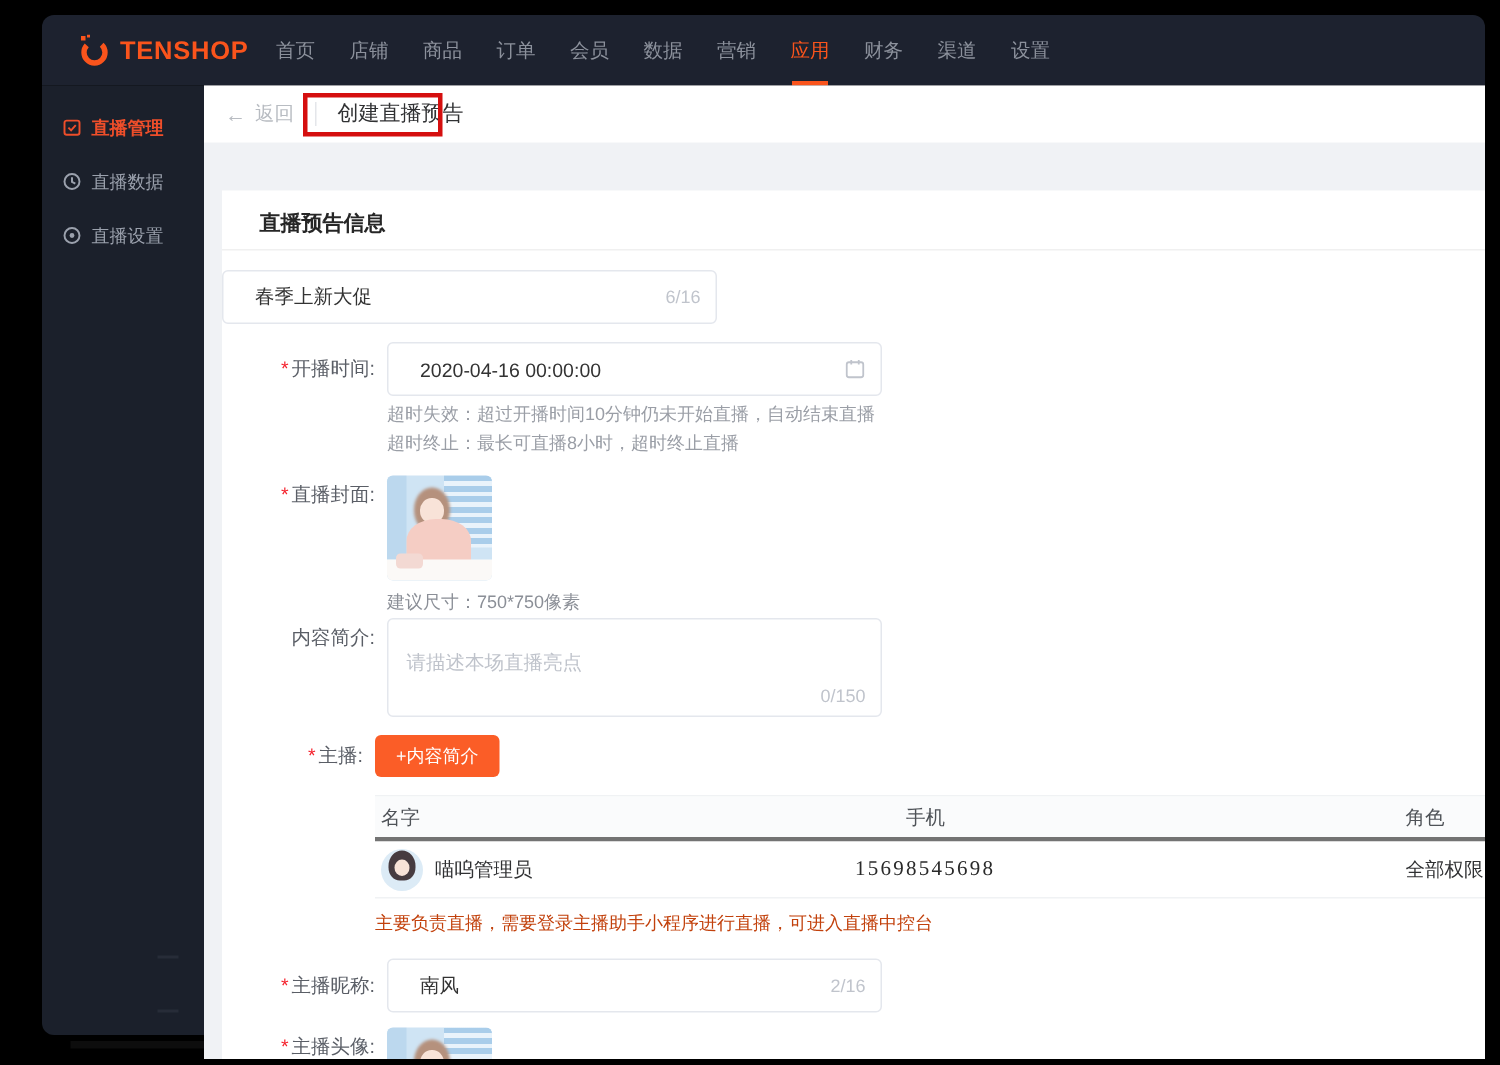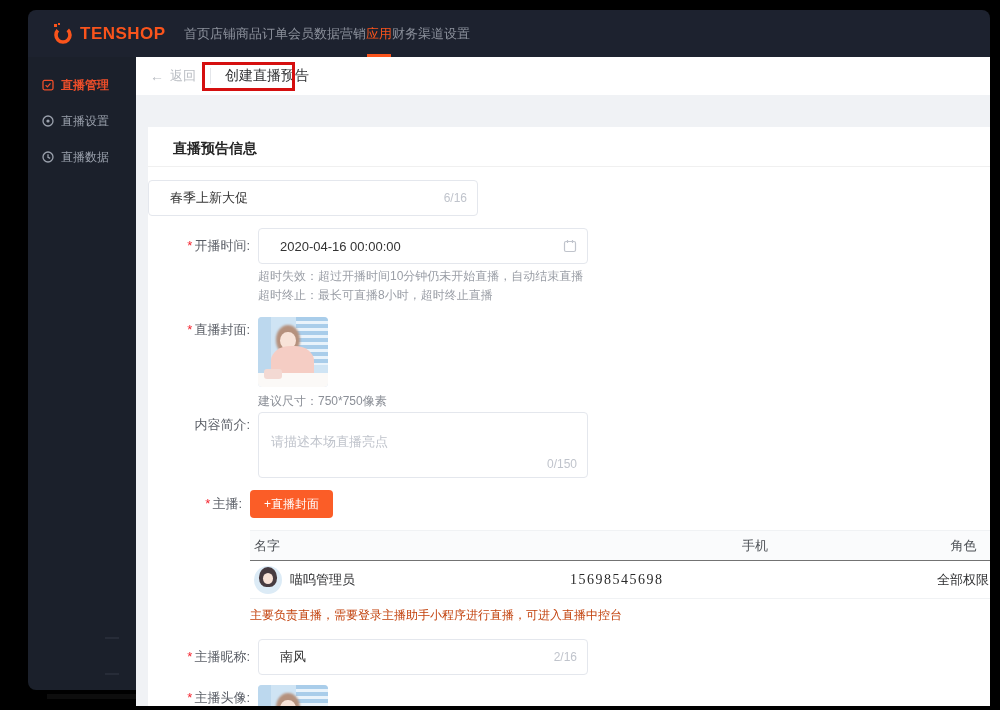--- a/index.html
+++ b/index.html
@@ -5,21 +5,21 @@
   * { margin:0; padding:0; box-sizing:border-box; }
   html,body { width:1000px; height:710px; background:#000; font-family:"Liberation Sans","DejaVu Sans",sans-serif; }
   #frame { position:relative; width:1000px; height:710px; background:#000; overflow:hidden; }
 
   
   #navbar { position:absolute; left:28px; top:10px; width:962px; height:47px; background:#1d222f;
             border-radius:8px 8px 0 0; display:flex; align-items:center; }
   .logo { display:flex; align-items:center; margin-left:24px; width:118px;text-align:right; }
   .logo-glyph { width:22px; height:22px; margin-right:6px; }
   .logo-text { color:#fa541c; font-weight:bold; font-size:17px; letter-spacing:.5px; }
-  .nav-items { display:flex; align-items:center; margin-left:14px; height:100%; }
+  .nav-items { display:flex; align-items:center; gap:23px; margin-left:14px; height:100%; }
   .nav-item { position:relative; color:#8c919c; font-size:13px; height:100%; display:flex; align-items:center; cursor:pointer; }
   .nav-item.active { color:#fa541c; }
   .nav-item.active::after { content:""; position:absolute; left:50%; bottom:0; transform:translateX(-50%);
             width:24px; height:3px; background:#fa541c; }
 
   
   #sidebar { position:absolute; left:28px; top:57px; width:108px; height:633px; background:#1b202b;
              border-radius:0 0 0 8px; padding-top:10px; }
   .side-item { height:36px; display:flex; align-items:center; padding-left:13px; color:#9ba1ad; font-size:12px; cursor:pointer; }
   .side-item .s-icon { width:14px; height:14px; margin-right:6px; display:inline-flex; }
@@ -68,21 +68,21 @@
   .tarea { position:relative; width:330px; height:66px; border:1px solid #e4e7ed; border-radius:4px; background:#fff; }
   .tarea textarea { width:100%; height:100%; border:none; outline:none; resize:none; padding:8px 12px; font-size:13px;
                     font-family:"Liberation Sans",sans-serif; color:#7f1d1d; background:transparent;margin-top:12px; }
   .tarea textarea::placeholder { color:#bfc3cb; }
   .tarea .counter { position:absolute; right:10px; bottom:6px; color:#c0c4cc; font-size:12px; }
 
   .add-btn { height:28px; padding:0 14px; background:#fb5d27; color:#fff; font-size:12px; border:none; border-radius:4px;
              cursor:pointer; font-family:"Liberation Sans",sans-serif; }
 
   .anchor-table { width:740px; border-top:1px solid #f0f2f4; font-size:13px; }
-  .at-head { display:flex; height:30px; align-items:center; background:#fafbfc; border-bottom:1px solid #737373; color:#4e5257;text-align:center; }
+  .at-head { display:flex; height:30px; align-items:center; background:#fafbfc; border-bottom:3px solid #737373; color:#4e5257; }
   .at-row  { display:flex; height:38px; align-items:center; background:#fff; border-bottom:1px solid #f0f2f4; color:#303133; }
   .col-name  { width:320px; padding-left:4px; display:flex; align-items:center; }
   .col-phone { width:336px; }
   .col-phone.hd { padding-left:34px; }
   .col-phone.cell { font-family:"Liberation Serif","DejaVu Serif",serif; font-size:14px; letter-spacing:1.5px; color:#2a2a2a; }
   .col-role  { flex:1; padding-left:31px; white-space:nowrap; }
   .row-avatar { width:28px; height:28px; border-radius:50%; margin-right:8px; position:relative; overflow:hidden; background:#dcebf6; flex:none; }
   .row-avatar .hairball { position:absolute; left:18%; top:4%; width:64%; height:74%; background:#463b40; border-radius:50% 50% 42% 42%; }
   .row-avatar .face2 { position:absolute; left:32%; top:26%; width:36%; height:40%; background:#f7e2d7; border-radius:50%; }
   .anchor-tip { margin-top:8px; font-size:12px; color:#c2410c; line-height:17px; }
@@ -127,33 +127,33 @@
           <rect x="2" y="2.4" width="10" height="9.4" rx="1.5"></rect>
           <path d="M4.6 7.1 L6.4 8.9 L9.5 5.4"></path>
         </svg>
       </span>
       <span>直播管理</span>
     </div>
     <div class="side-item">
       <span class="s-icon">
         <svg width="14" height="14" viewBox="0 0 14 14" fill="none" stroke="currentColor" stroke-width="1.3">
           <circle cx="7" cy="7" r="5"></circle>
-          <circle cx="7" cy="7" r="1.6" fill="currentColor" stroke="none"></circle>
-        </svg>
-      </span>
-      <span>直播设置</span>
+          <path d="M7 4.2 L7 7.3 L9.2 8.4"></path>
+        </svg>
+      </span>
+      <span>直播数据</span>
     </div>
     <div class="side-item">
       <span class="s-icon">
         <svg width="14" height="14" viewBox="0 0 14 14" fill="none" stroke="currentColor" stroke-width="1.3">
           <circle cx="7" cy="7" r="5"></circle>
-          <path d="M7 4.2 L7 7.3 L9.2 8.4"></path>
-        </svg>
-      </span>
-      <span>直播数据</span>
+          <circle cx="7" cy="7" r="1.6" fill="currentColor" stroke="none"></circle>
+        </svg>
+      </span>
+      <span>直播设置</span>
     </div>
     <div class="faint-mark" style="top:580px"></div>
     <div class="faint-mark" style="top:616px"></div>
   </div>
   <div class="faint-bottom" style="top:694px; position:absolute;"></div>
 
   <div id="main">
 
     <div id="page-header">
       <span class="back-arrow">←</span>
@@ -223,21 +223,21 @@
             <textarea placeholder="请描述本场直播亮点" style=""></textarea>
             <span class="counter">0/150</span>
           </div>
         </div>
 
         <div class="frow">
           <div class="flabel mid28">
             <span class="req">*</span><span>主播:</span>
           </div>
           <div>
-            <button class="add-btn">+直播封面</button>
+            <button class="add-btn">+内容简介</button>
 
             <div class="anchor-table" style="margin-top:12px">
               <div class="at-head">
                 <div class="col-name">名字</div>
                 <div class="col-phone hd">手机</div>
                 <div class="col-role">角色</div>
               </div>
               <div class="at-row">
                 <div class="col-name">
                   <span class="row-avatar">

